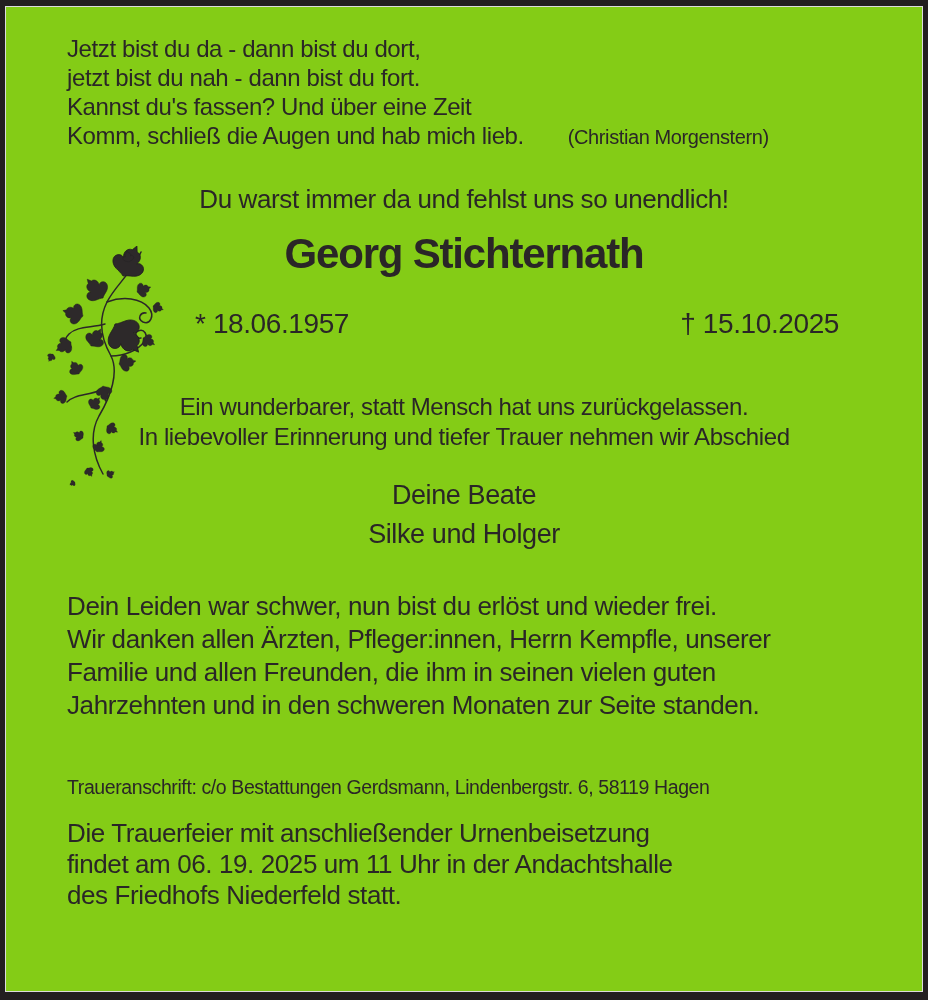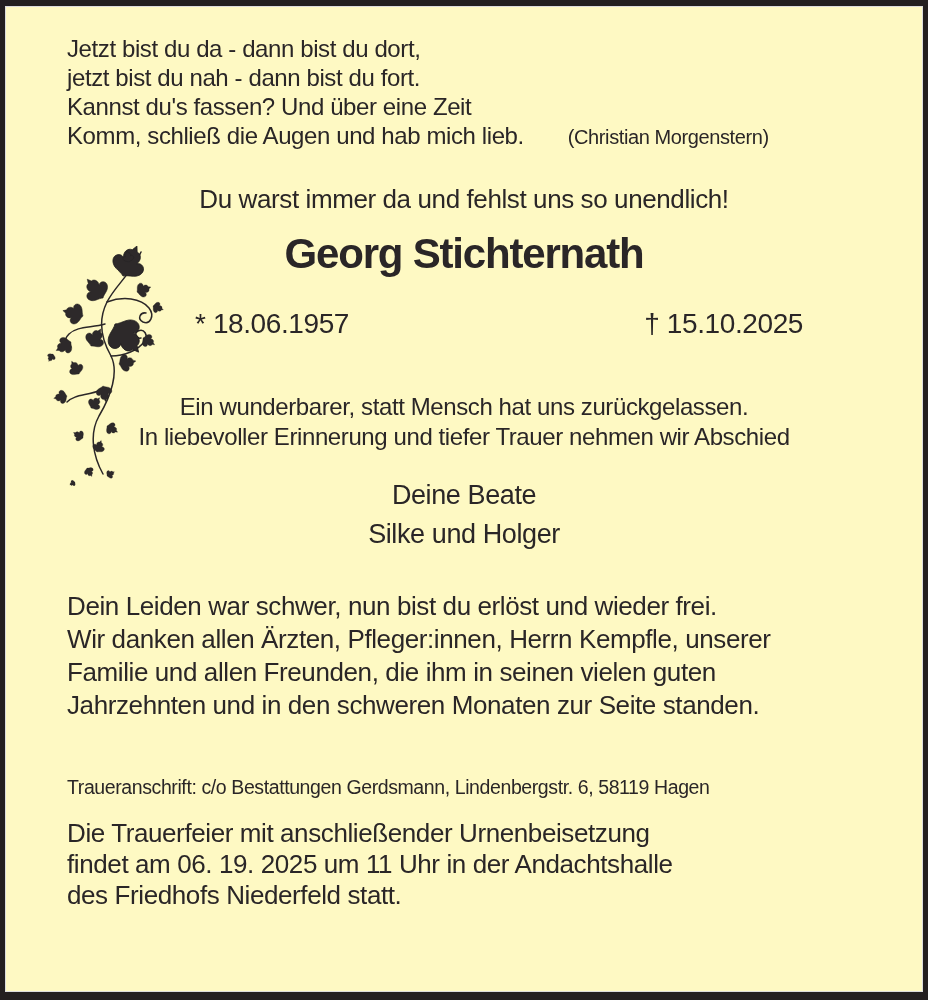--- a/index.html
+++ b/index.html
@@ -5,21 +5,21 @@
   html, body {
     margin: 0;
     padding: 0;
     background: #ffffff;
   }
   .notice {
     position: relative;
     width: 928px;
     height: 1000px;
     box-sizing: border-box;
-    background: #fef9c3;
+    background: #84cc16;
     border-style: solid;
     border-color: #231f20;
     border-width: 6px 5px 8px 5px;
     box-shadow: inset 0 0 0 1px #dcdcdc;
     overflow: hidden;
     font-family: "Liberation Sans", "DejaVu Sans", sans-serif;
     color: #2a2627;
     letter-spacing: -0.4px;
   }
   .ivy {
@@ -52,21 +52,21 @@
     font-size: 42px;
     line-height: 64px;
     font-weight: 700;
     letter-spacing: -1.2px;
     white-space: nowrap;
   }
   .dates {
     margin-top: 20px;
     display: flex;
     justify-content: space-between;
-    padding: 0 120px 0 190px;
+    padding: 0 84px 0 190px;
     font-size: 28px;
     line-height: 36px;
     white-space: nowrap;
   }
   .farewell {
     margin-top: 50px;
     text-align: center;
     font-size: 24px;
     line-height: 30px;
     white-space: nowrap;

